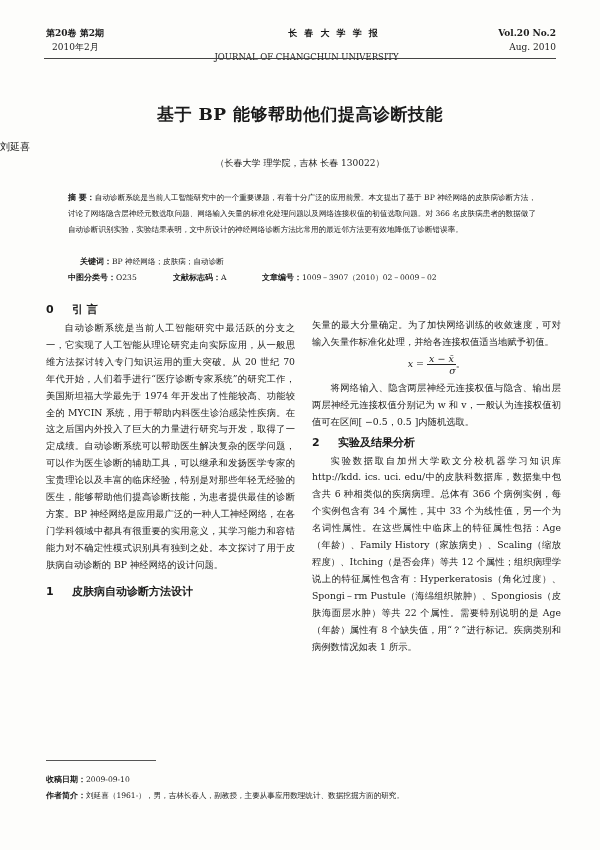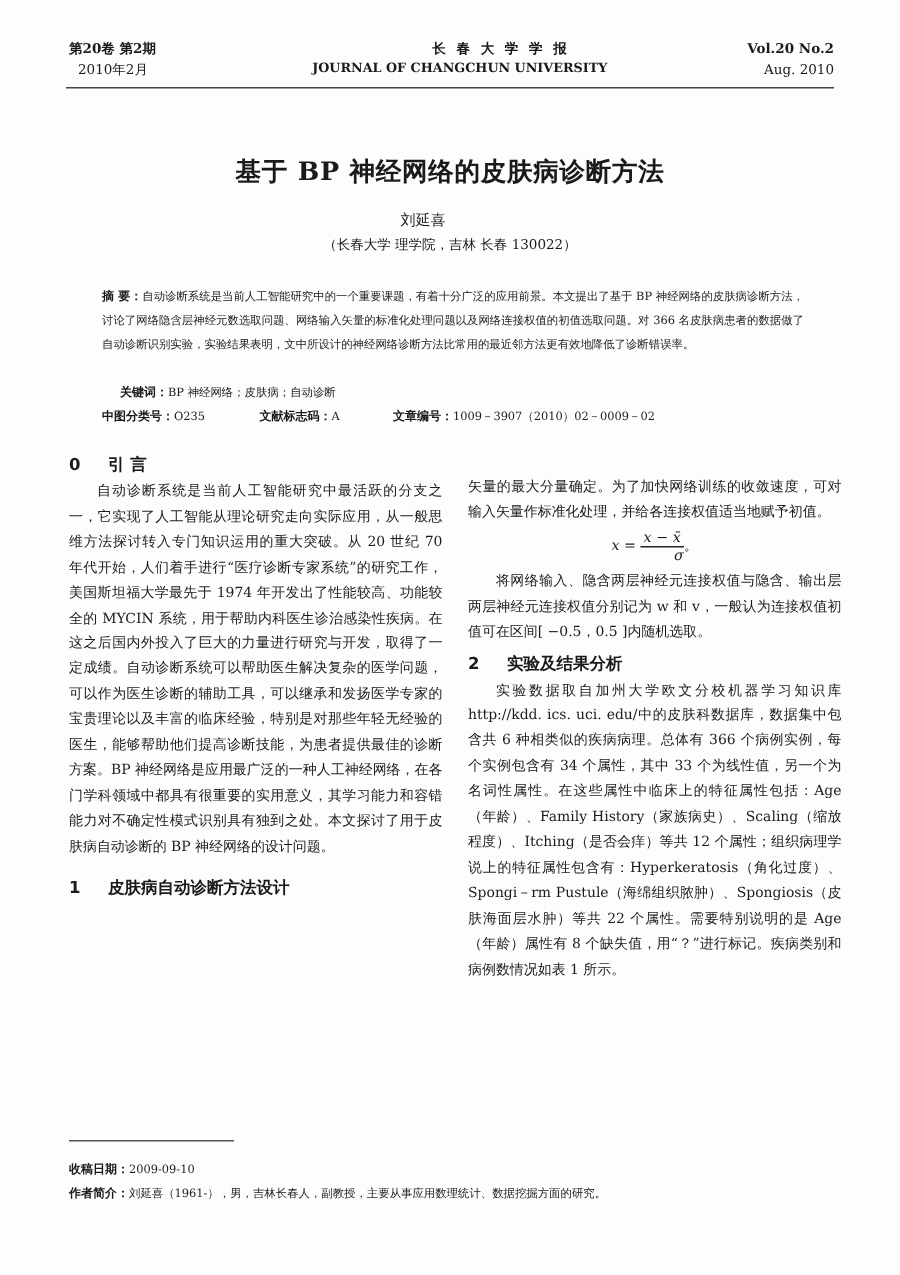--- a/index.html
+++ b/index.html
@@ -2,21 +2,21 @@
 <html><head>
 <meta charset="utf-8">
 <style>
   html, body { margin: 0; padding: 0; background: #fdfdfb; }
   body { width: 600px; height: 850px; position: relative; overflow: hidden; color: #1a1a1a; font-family: "DejaVu Serif", serif; }
   .abs { position: absolute; }
   .hdr { font-size: 9px; line-height: 13px; font-weight: bold; }
   .hdr-center { text-align: center; padding-left: 34px; }
   .rule { position: absolute; left: 44px; width: 512px; height: 1px; background: #444; }
   .title { left: 0; width: 600px; top: 103px; text-align: center; font-size: 17px; font-weight: bold; letter-spacing: 0.5px; }
-  .author { left: 0; width: 516px; top: 140px; text-align: center; font-size: 10px; padding-left: 24px; }
+  .author { left: 0; width: 516px; top: 140px; font-size: 10px; }
   .affil { left: 0; width: 600px; top: 157px; text-align: center; font-size: 9px; }
   .abstract { left: 68px; width: 468px; top: 190px; font-size: 7.6px; line-height: 16px; text-align: justify; }
   .abstract b { font-family: "DejaVu Sans", sans-serif; font-size: 8px; }
   .meta { font-size: 7.6px; line-height: 16px; }
   .meta b { font-family: "DejaVu Sans", sans-serif; font-size: 8px; }
   .col { font-size: 9.3px; line-height: 16.9px; text-align: justify; }
   .col p { margin: 0; text-indent: 2em; }
   .sec { font-family: "DejaVu Sans", sans-serif; font-weight: bold; font-size: 11px; line-height: 20px; text-indent: 0 !important; }
   .sec .num { display: inline-block; width: 26px; }
   .formula { text-align: center; font-style: italic; font-size: 9.5px; margin: 2px 0 4px 0; }
@@ -25,26 +25,26 @@
   .frac .d { display: block; line-height: 11px; }
   .foot { left: 46px; width: 520px; font-size: 7.6px; line-height: 16px; }
   .foot b { font-family: "DejaVu Sans", sans-serif; font-size: 8px; }
 </style>
 </head>
 <body>
 
 <div class="abs hdr" style="left:46px; top:27px;">第20卷  第2期</div>
 <div class="abs hdr" style="left:52px; top:41px; font-weight:normal;">2010年2月</div>
 <div class="abs hdr hdr-center" style="left:0; width:600px; top:27px; letter-spacing:2px;">长 春 大 学 学 报</div>
-<div class="abs hdr hdr-center" style="left:0; width:545px; top:40px; font-weight:bold; font-size:8.5px;">JOURNAL OF CHANGCHUN UNIVERSITY</div>
+<div class="abs hdr hdr-center" style="left:0; width:545px; top:51px; font-weight:normal; font-size:8.5px;">JOURNAL OF CHANGCHUN UNIVERSITY</div>
 <div class="abs hdr" style="right:44px; top:27px;">Vol.20  No.2</div>
 <div class="abs hdr" style="right:44px; top:41px; font-weight:normal;">Aug.  2010</div>
 <div class="rule" style="top:58px;"></div>
 
-<div class="abs title">基于 BP 神经网络的皮肤病诊断方法</div>
+<div class="abs title">基于 BP 能够帮助他们提高诊断技能</div>
 <div class="abs author">刘延喜</div>
 <div class="abs affil">（长春大学  理学院，吉林  长春  130022）</div>
 
 <div class="abs abstract">
   <b>摘  要：</b><span>自动诊断系统是当前人工智能研究中的一个重要课题，有着十分广泛的应用前景。本文提出了基于 BP 神经网络的皮肤病诊断方法，讨论了网络隐含层神经元数选取问题、网络输入矢量的标准化处理问题以及网络连接权值的初值选取问题。对 366 名皮肤病患者的数据做了自动诊断识别实验，实验结果表明，文中所设计的神经网络诊断方法比常用的最近邻方法更有效地降低了诊断错误率。</span>
 </div>
 <div class="abs meta" style="left:80px; top:254px;">
   <b>关键词：</b><span>BP 神经网络；皮肤病；自动诊断</span>
 </div>
 <div class="abs meta" style="left:68px; top:270px;">

